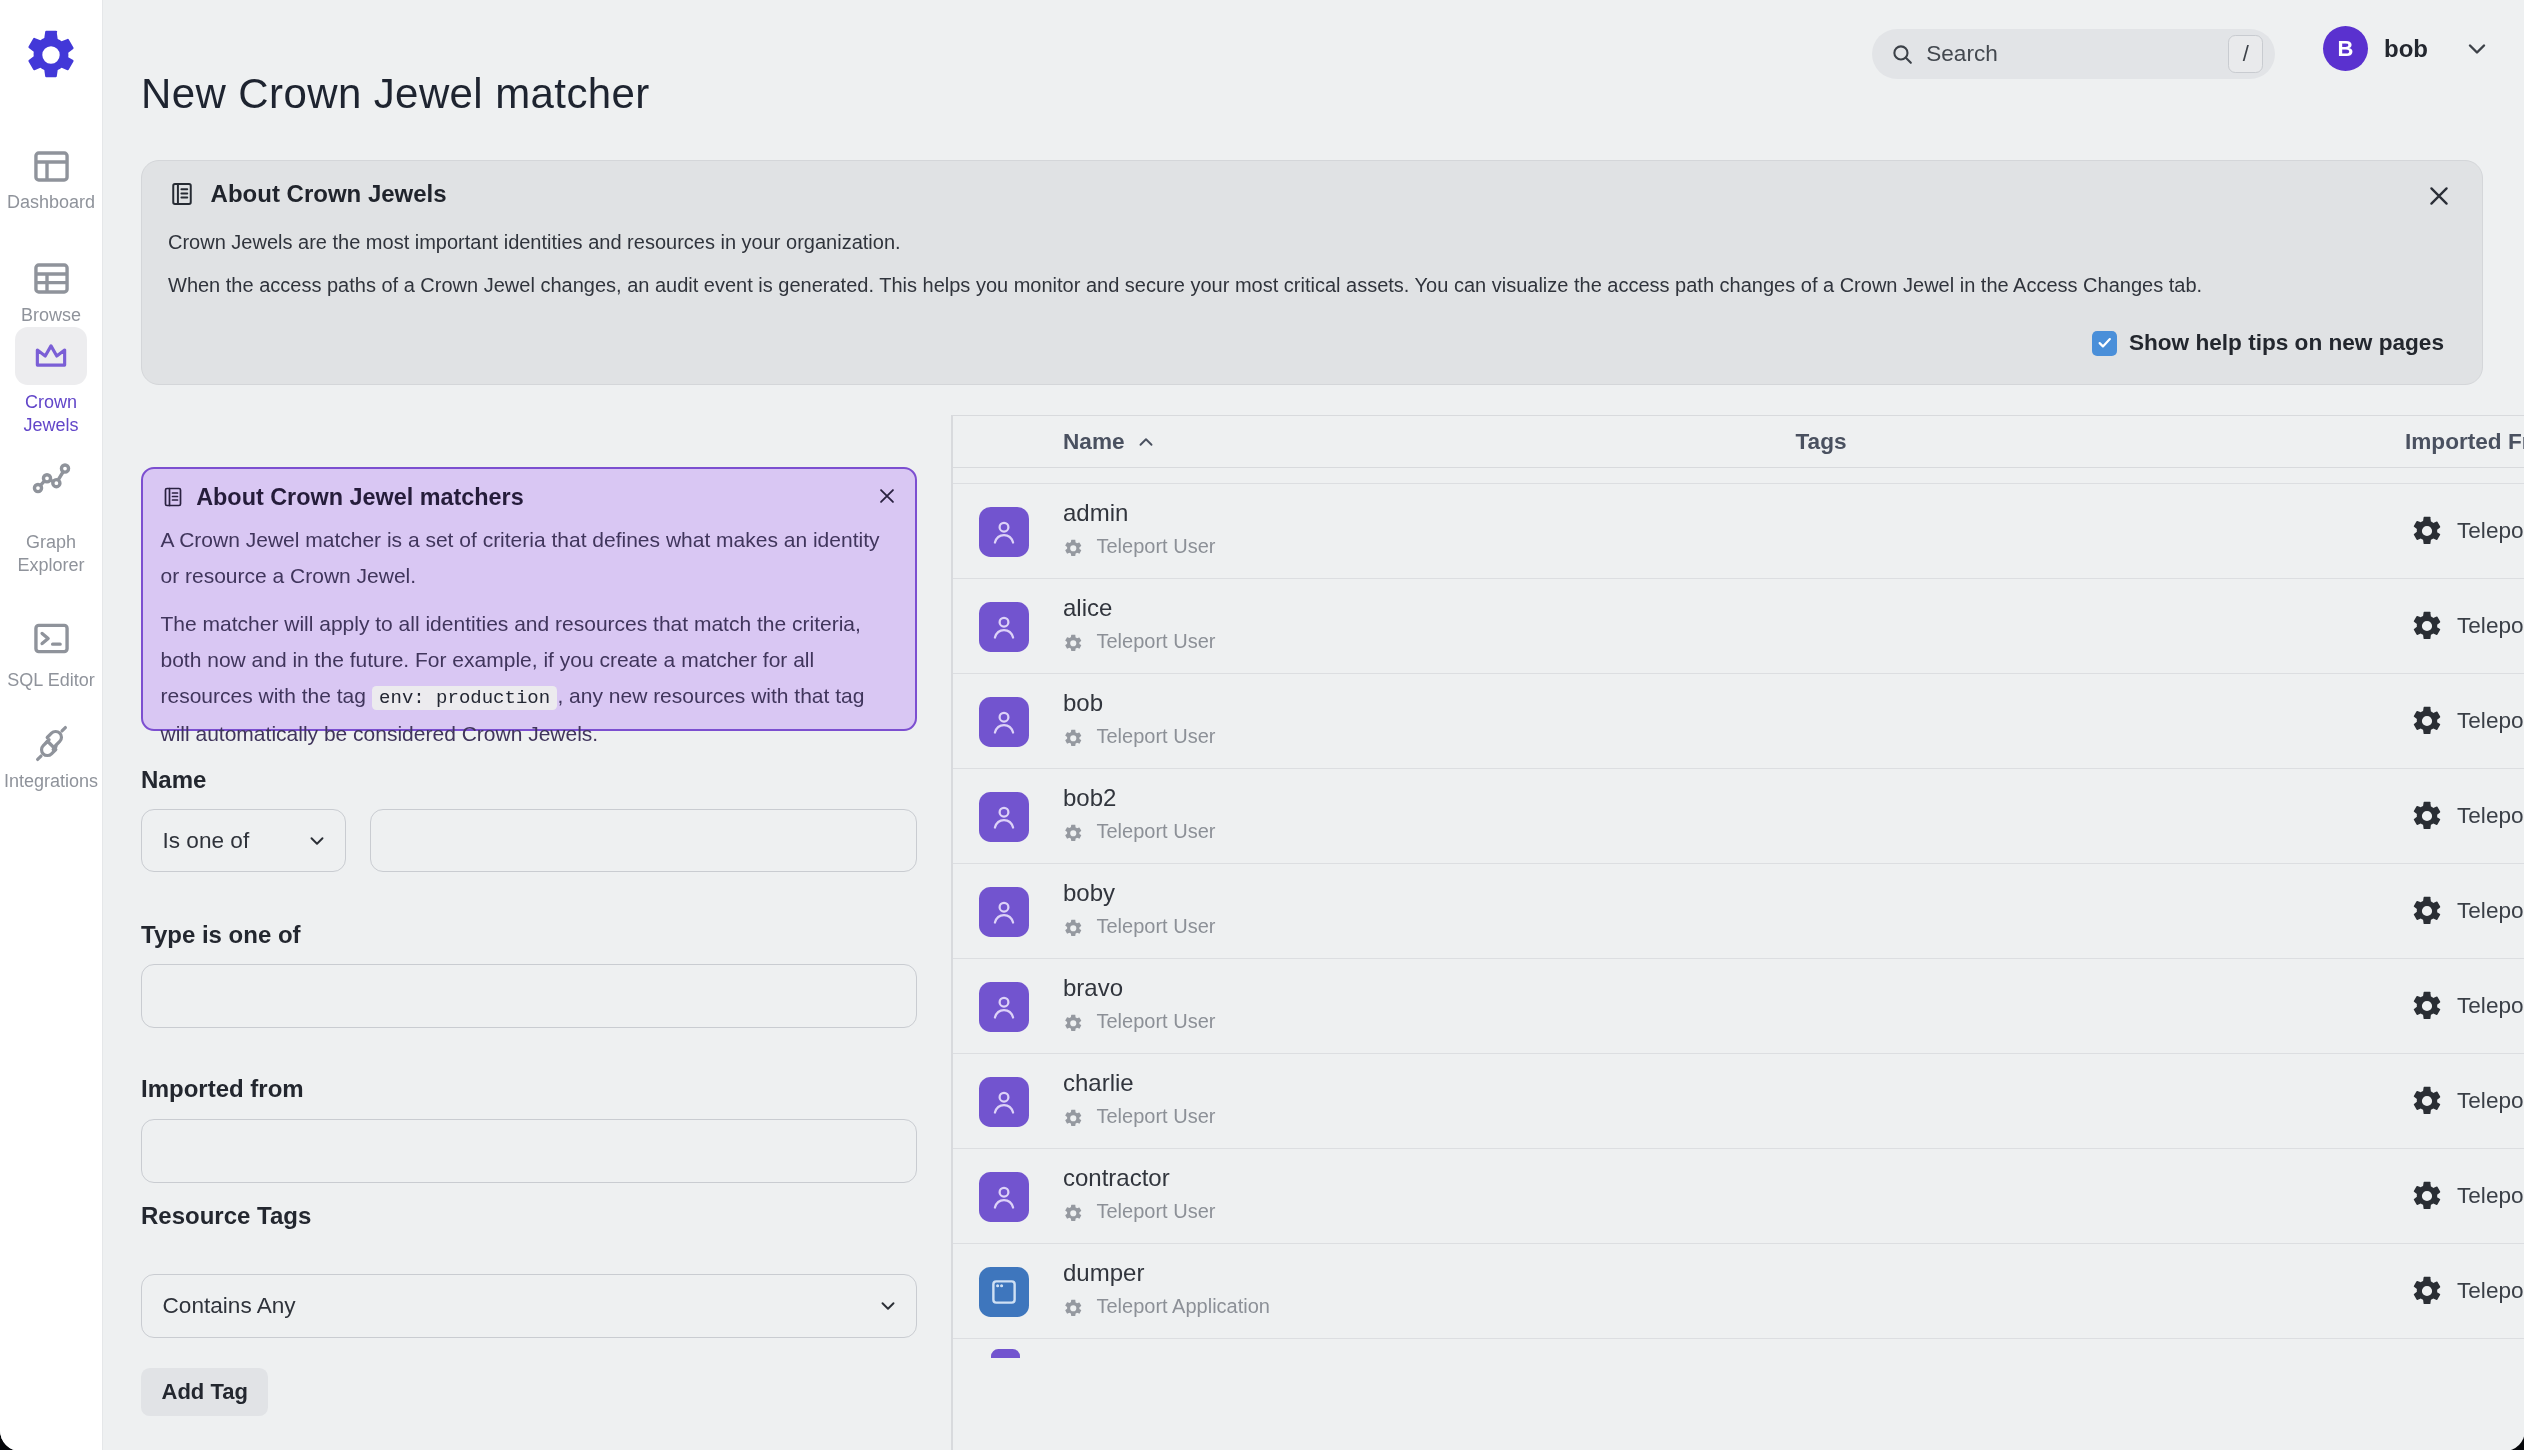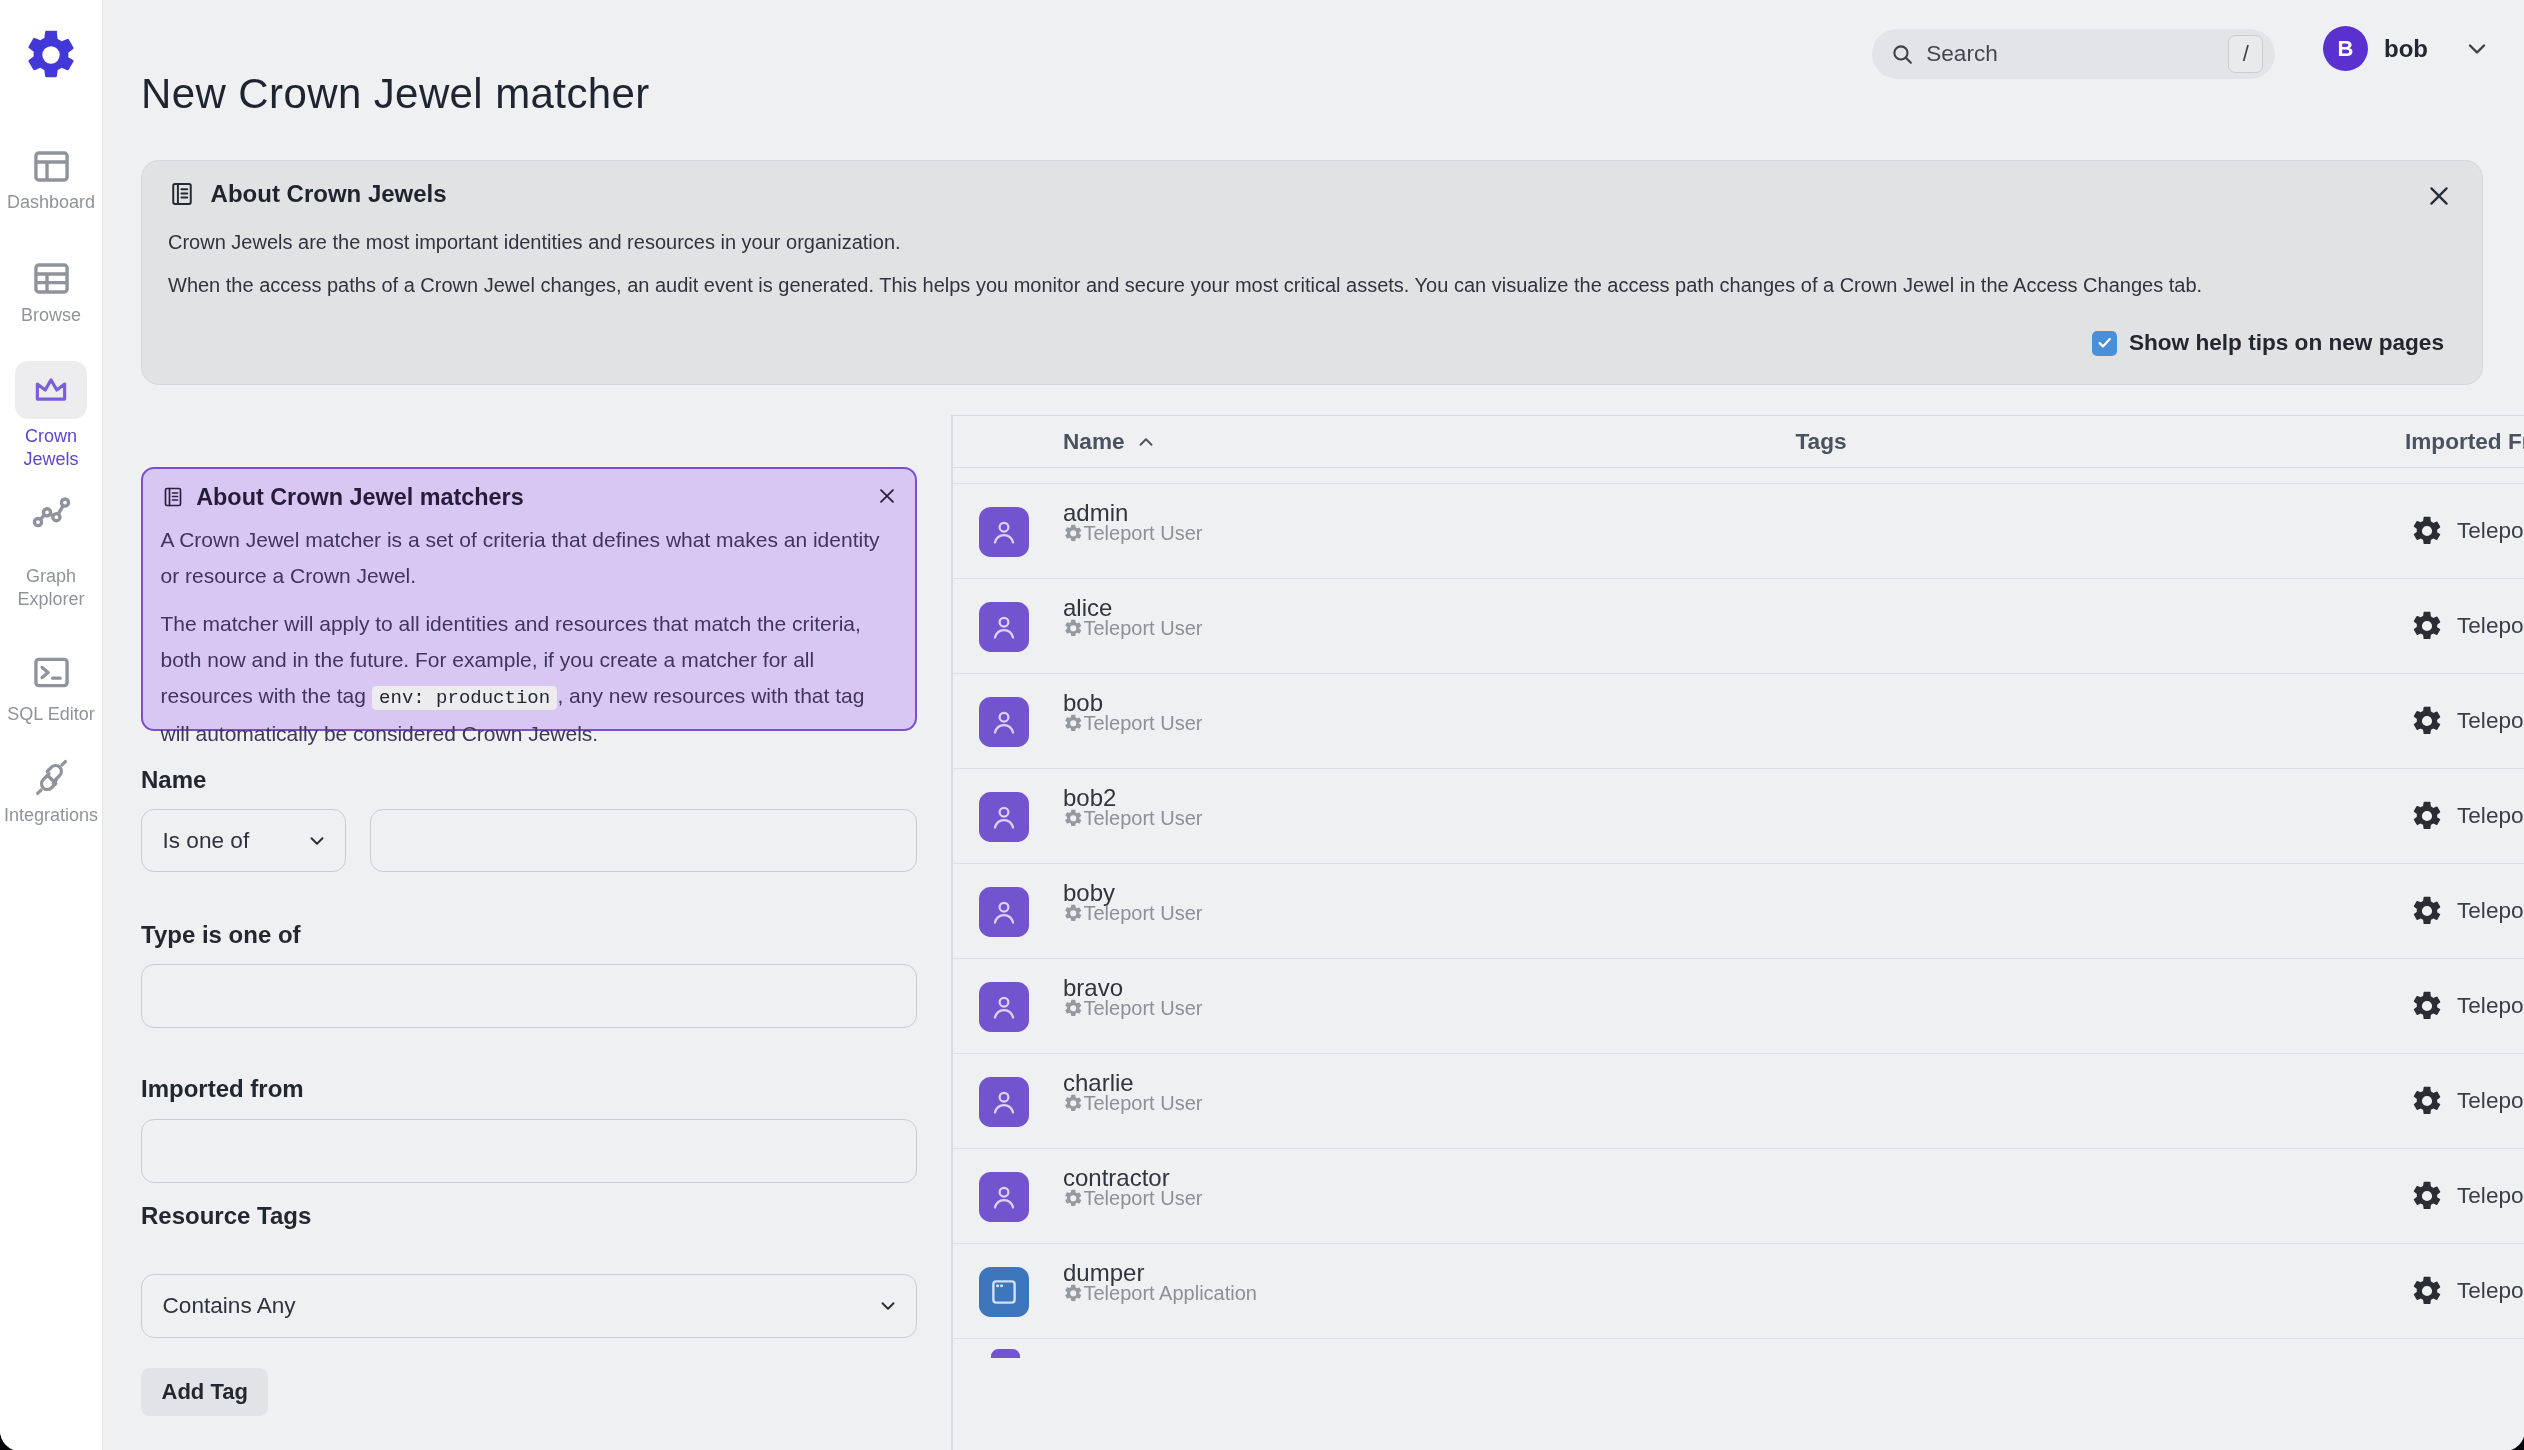--- a/index.html
+++ b/index.html
@@ -29,21 +29,21 @@
 
   
   .sidebar{position:absolute;left:0;top:0;width:103px;height:100%;background:#ffffff;
     border-right:1.5px solid #e5e7e9;display:flex;flex-direction:column;align-items:center;}
   .logo{margin-top:25.6px;width:58px;height:58px;color:var(--logo)}
   .nav-item{display:flex;flex-direction:column;align-items:center;cursor:pointer}
   .nav-item .nicon{width:45px;height:45px;color:#8f939b}
   .nav-label{font-size:18px;line-height:22.6px;color:var(--txt-gray);text-align:center;margin-top:2.9px}
   .nav-dashboard{margin-top:60px}
   .nav-browse{margin-top:42px}
-  .nav-crown{margin-top:34px}
+  .nav-crown{}
   .crown-pill{width:72px;height:58px;border-radius:13px;background:#ededef;display:flex;
     align-items:center;justify-content:center;color:#7b5fd6}
   .crown-pill .nicon{width:42px;height:42px;color:#7b5fd6}
   .nav-crown .nav-label{color:#6246c9;margin-top:6.6px}
   .nav-graph{margin-top:19px}
   .nav-graph .nav-label{margin-top:31px}
   .nav-sql{margin-top:39px}
   .nav-sql .nav-label{margin-top:8.8px}
   .nav-integrations{margin-top:29px}
   .nav-integrations .nav-label{margin-top:4.4px}
@@ -126,21 +126,21 @@
   .th-tags{left:795px;width:146px;justify-content:center}
   .th-imported{left:1452px}
   .sliver{height:16px;border-bottom:1.5px solid var(--row-line)}
   .trow{position:relative;height:95px;border-bottom:1.5px solid var(--row-line);cursor:pointer}
   .avatar{position:absolute;left:25.6px;top:22.6px;width:50px;height:50px;border-radius:11.7px;
     display:flex;align-items:center;justify-content:center;color:#ddd2f8}
   .trow[data-type="user"] .avatar{background:var(--user-av)}
   .trow[data-type="app"] .avatar{background:var(--app-av);color:#cfe0f4}
   .avatar svg{width:34px;height:34px}
   .rname{position:absolute;left:110px;top:14.6px;font-size:24px;color:#31353d}
-  .rsub{position:absolute;left:110px;top:38px;display:flex;align-items:center;gap:0;color:var(--txt-sub)}
+  .rsub{position:absolute;left:110px;top:51px;display:flex;align-items:flex-end;gap:13px;color:var(--txt-sub)}
   .rsub .gicon{width:20.5px;height:20.5px;color:#9599a0}
   .rsub span{font-size:20px}
   .rimp{position:absolute;left:1457px;top:0;height:100%;display:flex;align-items:center;gap:13px;white-space:nowrap}
   .rimp .gicon{width:34px;height:34px;color:#2a2e34}
   .rimp span{font-size:22.6px;color:#3a3f47}
   .partialband{position:relative;height:19px}
   .row-nub{position:absolute;left:38px;bottom:0;width:29px;height:8.8px;border-radius:7.3px 7.3px 0 0;
     background:var(--user-av)}
   .tfoot{position:absolute;left:849px;right:0;bottom:0;height:94px;border-top:1.5px solid var(--panel-line);
     display:flex;align-items:center}

